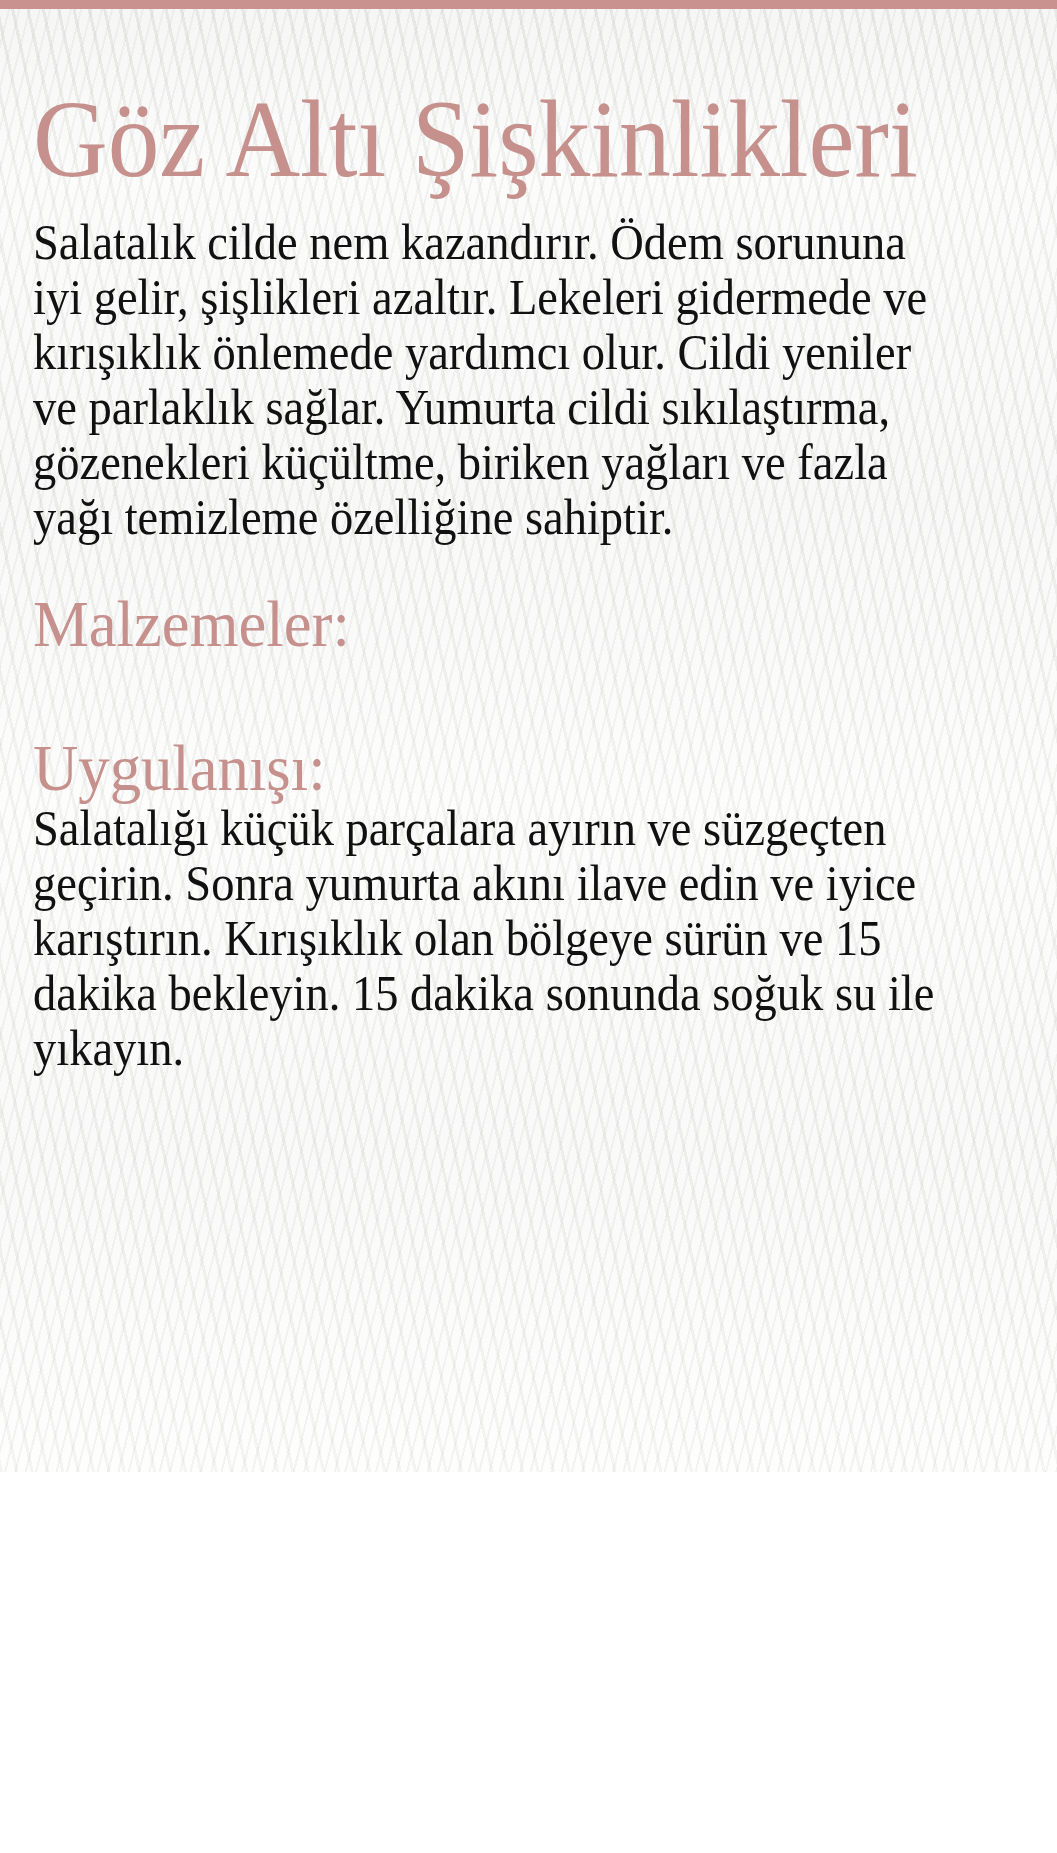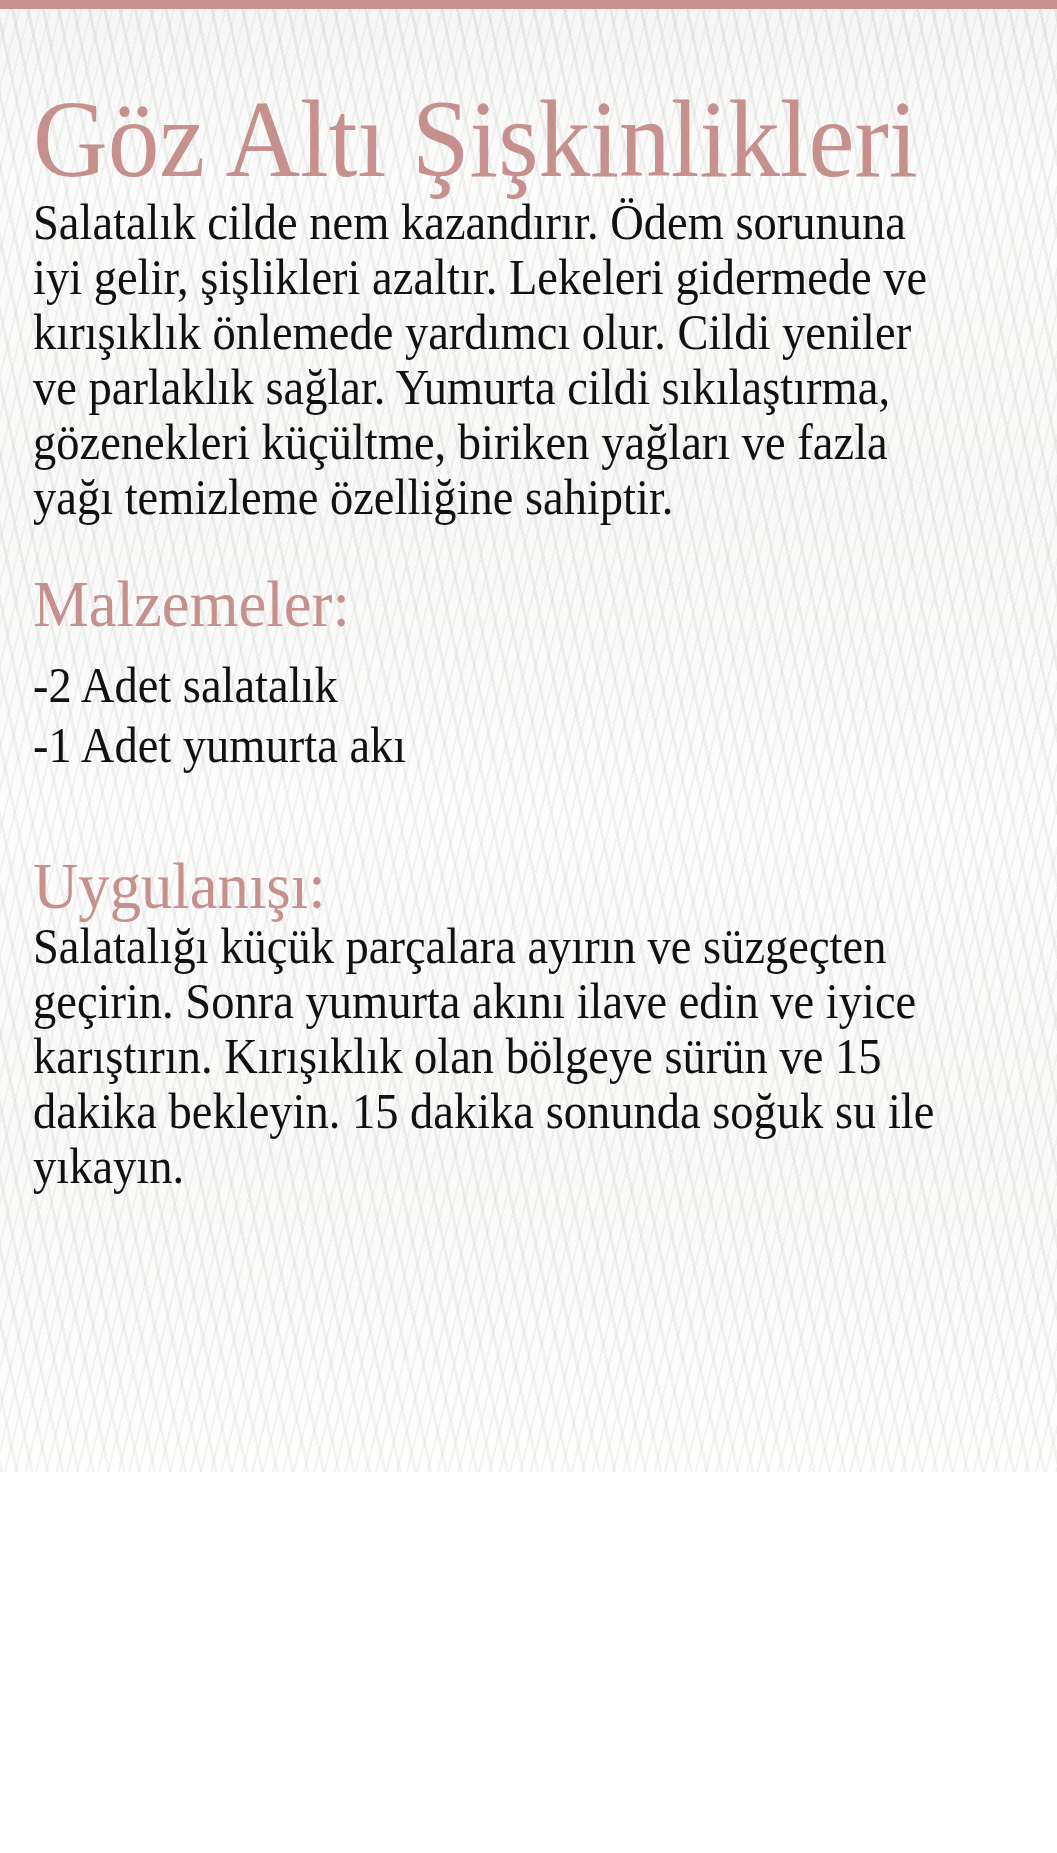--- a/index.html
+++ b/index.html
@@ -36,21 +36,21 @@
     transform-origin:0 60%;
   }
   .p-line{
     font-size:50px;
     line-height:55px;
     white-space:nowrap;
     transform:scaleX(0.93);
     transform-origin:0 50%;
     color:#111111;
   }
-  .intro{}
+  .intro{margin-top:20px;}
   .section-heading{
     margin:0;
     font-size:66px;
     line-height:66px;
     font-weight:normal;
     white-space:nowrap;
     transform:scaleX(0.95);
     transform-origin:0 50%;
   }
   .ingredients-heading{margin-top:46px;}
@@ -81,24 +81,20 @@
       <div class="p-line">Salatalık cilde nem kazandırır. Ödem sorununa</div>
       <div class="p-line">iyi gelir, şişlikleri azaltır. Lekeleri gidermede ve</div>
       <div class="p-line">kırışıklık önlemede yardımcı olur. Cildi yeniler</div>
       <div class="p-line">ve parlaklık sağlar. Yumurta cildi sıkılaştırma,</div>
       <div class="p-line">gözenekleri küçültme, biriken yağları ve fazla</div>
       <div class="p-line">yağı temizleme özelliğine sahiptir.</div>
     </div>
 
     <h2 class="section-heading ingredients-heading" style="color: rgb(198, 145, 141);">Malzemeler:</h2>
 
-    <div class="ingredient-list">
-      <div class="ingredient-line">-2 Adet salatalık</div>
-      <div class="ingredient-line">-1 Adet yumurta akı</div>
-    </div>
 
     <h2 class="section-heading application-heading" style="color: rgb(198, 145, 141);">Uygulanışı:</h2>
 
     <div class="application-body">
       <div class="p-line">Salatalığı küçük parçalara ayırın ve süzgeçten</div>
       <div class="p-line">geçirin. Sonra yumurta akını ilave edin ve iyice</div>
       <div class="p-line">karıştırın. Kırışıklık olan bölgeye sürün ve 15</div>
       <div class="p-line">dakika bekleyin. 15 dakika sonunda soğuk su ile</div>
       <div class="p-line">yıkayın.</div>
     </div>

